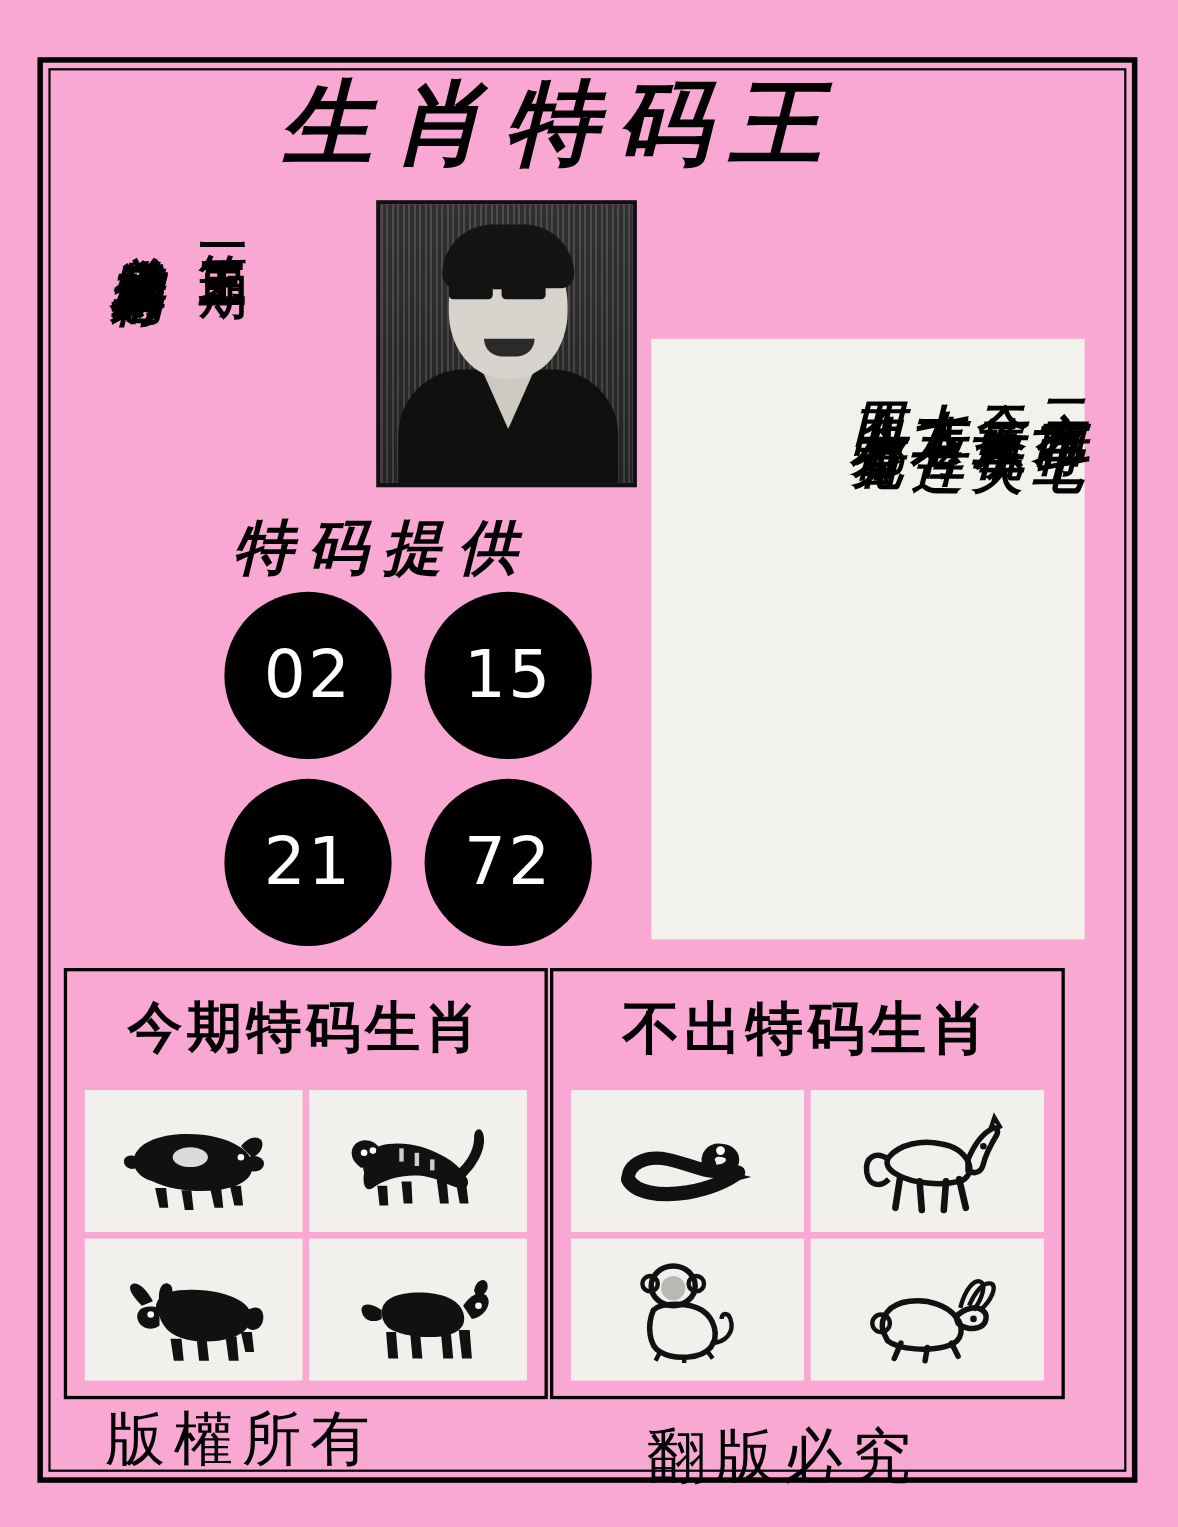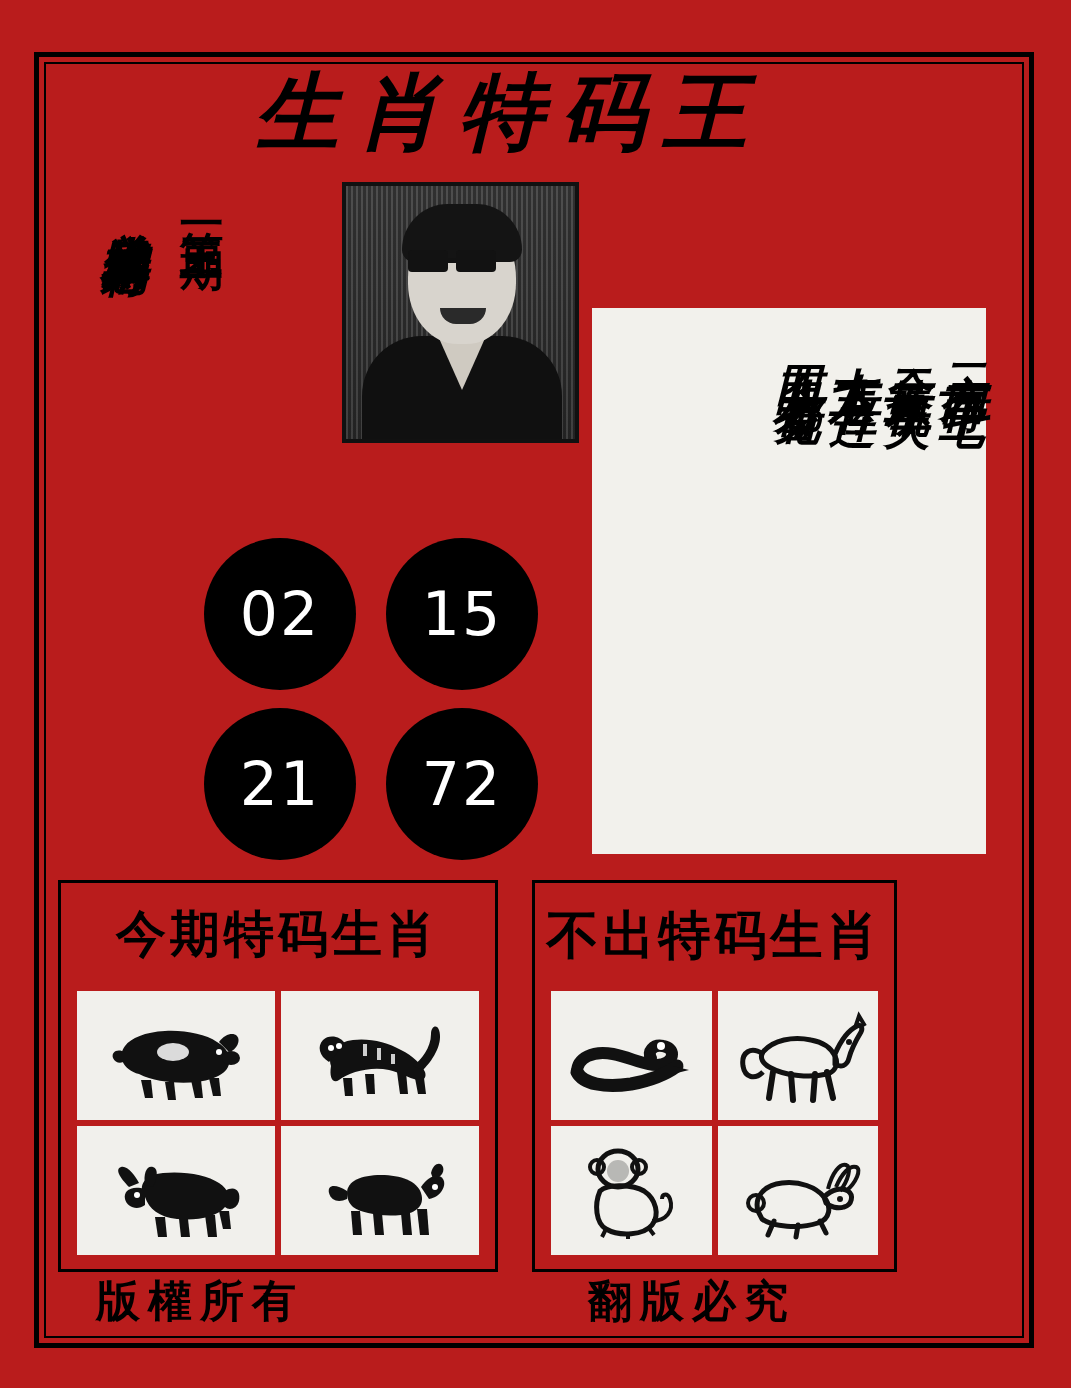--- a/index.html
+++ b/index.html
@@ -13,21 +13,21 @@
     font-family: "DejaVu Sans", "Liberation Sans", sans-serif;
     color: #000;
     position: relative;
     overflow: hidden;
   }
   .page {
     position: absolute;
     left: 0; top: 0;
     width: 1071px;
     height: 1388px;
-    background: #b91c1c;
+    background: #f9a8d4;
   }
   
   .frame-outer {
     position: absolute;
     left: 34px;
     top: 52px;
     width: 1000px;
     height: 1296px;
     border: 5px solid #000;
     box-sizing: border-box;
@@ -251,21 +251,21 @@
 
   
   .panel {
     position: absolute;
     top: 880px;
     height: 392px;
     border: 3px solid #000;
     box-sizing: border-box;
   }
   .panel.left  { left: 58px;  width: 440px; }
-  .panel.right { left: 532px; width: 365px; }
+  .panel.right { left: 500px; width: 468px; }
   .panel-title {
     position: absolute;
     top: 18px;
     left: 0;
     width: 100%;
     text-align: center;
     font-family: Liberation Serif, serif;
     font-weight: bold;
     font-size: 50px;
     letter-spacing: 4px;
@@ -291,27 +291,27 @@
     align-items: center;
     justify-content: center;
   }
   .animal svg { display: block; }
 
   
   .footer-left, .footer-right {
     position: absolute;
     top: 1272px;
     font-family: "DejaVu Serif", "Liberation Serif", serif;
-    font-weight: bold;
-    font-size: 44px;
+    font-weight: normal;
+    font-size: 54px;
     letter-spacing: 8px;
     white-space: nowrap;
   }
   .footer-left  { left: 96px; }
-  .footer-right { left: 588px; }
+  .footer-right { left: 588px; margin-top: 16px; }
 </style>
 </head>
 <body>
 
 <div class="page">
 
   <div class="frame-outer"></div>
   <div class="frame-inner"></div>
 
   <div class="title">生肖特码王</div>
@@ -333,20 +333,21 @@
 
 
   <div class="poem-box"></div>
   <div class="poem">
     <div class="line">二方有四带上七</div>
     <div class="line">合二捧五机不失</div>
     <div class="line">七上八下有一连</div>
     <div class="line">四面八方都看见</div>
   </div>
 
+  <div class="tm-heading">特码提供</div>
 
   <div class="balls">
     <div class="ball b0">02</div>
     <div class="ball b1">15</div>
     <div class="ball b2">21</div>
     <div class="ball b3">72</div>
   </div>
 
   <div class="panel left">
     <div class="panel-title">今期特码生肖</div>

